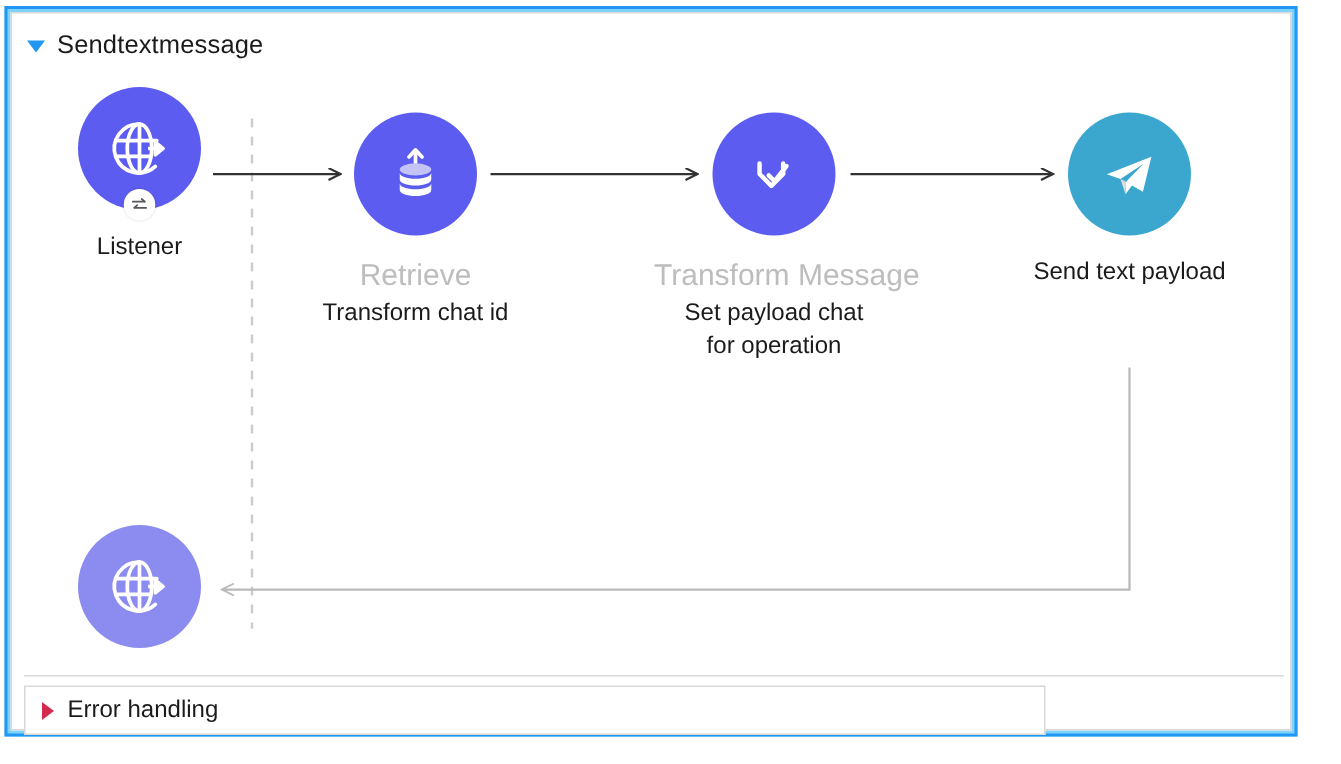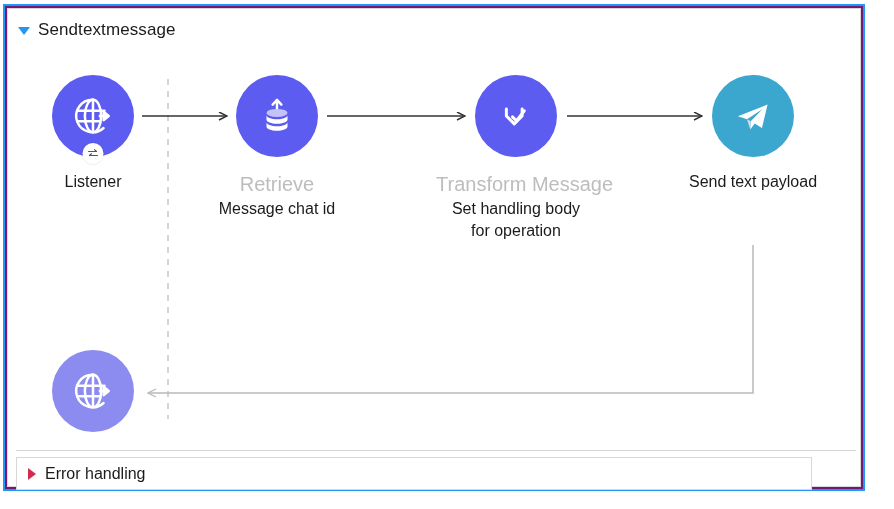--- a/index.html
+++ b/index.html
@@ -7,21 +7,21 @@
   body{
     width:894px;height:509px;overflow:hidden;
     font-family:"Liberation Sans","DejaVu Sans",sans-serif;
     -webkit-font-smoothing:antialiased;
   }
   #root{position:relative;width:894px;height:509px;background:#ffffff;}
 
   
   .flow-window{
     position:absolute;left:3px;top:4px;width:862px;height:487px;
-    border:2px solid #2196f3;background:#701a75;box-sizing:border-box;
+    border:2px solid #2196f3;background:#7dd3fc;box-sizing:border-box;
   }
   .flow-inner{
     position:absolute;left:2px;top:2px;right:2px;bottom:2px;
     border:1px solid #d8d8d8;background:#ffffff;box-sizing:border-box;
   }
 
   
   .flow-header{
     position:absolute;left:10px;top:8px;height:26px;
     display:flex;align-items:center;gap:8px;
@@ -69,21 +69,21 @@
   }
   .node-label{
     font-size:16px;color:#1b1b1b;line-height:1.35;
     padding:0 12px;
   }
   .node-label.tight{margin-top:0;}
   .node-type.hidden-type{visibility:hidden;}
 
   
   .err-panel{
-    position:absolute;left:8px;top:448px;width:796px;height:33px;
+    position:absolute;left:8px;top:448px;width:681px;height:33px;
     border:1px solid #d8d8d8;background:#ffffff;box-sizing:border-box;
     display:flex;align-items:center;gap:9px;padding-left:11px;
   }
   .err-title{font-size:16px;color:#1b1b1b;}
   .divider{
     position:absolute;left:8px;top:441px;width:840px;height:1px;background:#d8d8d8;
   }
 </style>
 </head>
 <body>
@@ -114,21 +114,21 @@
 
           <line x1="126" y1="69" x2="211" y2="69" stroke="#333333" stroke-width="1.5" marker-end="url(#ah)"></line>
 
           <line x1="311" y1="69" x2="449" y2="69" stroke="#333333" stroke-width="1.5" marker-end="url(#ah)"></line>
 
           <line x1="551" y1="69" x2="686" y2="69" stroke="#333333" stroke-width="1.5" marker-end="url(#ah)"></line>
 
           <path d="M737,198 L737,346 L132,346" fill="none" stroke="#b9b9b9" stroke-width="1.5" marker-end="url(#ah-gray)"></path>
         </svg>
 
-        <div class="node" style="left:-3px;top:28px;">
+        <div class="node" style="left:-3px;top:11px;">
           <div class="node-circle c-violet">
             <svg width="46" height="46" viewBox="0 0 48 48">
               <g fill="none" stroke="#ffffff" stroke-width="2.6" stroke-linecap="round">
                 <path d="M24 7 A17 17 0 1 0 35 36.5"></path>
                 <path d="M7.6 18.5 H36"></path>
                 <path d="M7.6 29.5 H31"></path>
                 <ellipse cx="24" cy="24" rx="8.5" ry="17"></ellipse>
                 <path d="M24 7 V41"></path>
               </g>
               <path d="M30 24 H39 M35 19.5 L40.5 24 L35 28.5 Z" fill="#ffffff" stroke="#ffffff" stroke-width="2.4" stroke-linejoin="round"></path>
@@ -151,34 +151,34 @@
         <div class="node" style="left:181px;top:28px;">
           <div class="node-circle c-violet">
             <svg width="42" height="42" viewBox="0 0 48 48">
               <path d="M24 6 V17 M19 11 L24 5.6 L29 11" fill="none" stroke="#ffffff" stroke-width="2.8" stroke-linecap="round" stroke-linejoin="round"></path>
               <ellipse cx="24" cy="20.5" rx="12" ry="4.6" fill="#c3c3f7"></ellipse>
               <path d="M12 23 v5.2 c0 2.6 5.4 4.6 12 4.6 s12-2 12-4.6 V23 c0 2.6-5.4 4.6-12 4.6 S12 25.6 12 23z" fill="#ffffff"></path>
               <path d="M12 31 v5.2 c0 2.6 5.4 4.6 12 4.6 s12-2 12-4.6 V31 c0 2.6-5.4 4.6-12 4.6 S12 33.6 12 31z" fill="#ffffff"></path>
             </svg>
           </div>
           <div class="node-type">Retrieve</div>
-          <div class="node-label">Message chat id</div>
+          <div class="node-label">Transform chat id</div>
         </div>
 
         <div class="node" style="left:420px;top:28px;">
           <div class="node-circle c-violet">
             <svg width="42" height="42" viewBox="0 0 48 48">
               <g fill="none" stroke="#ffffff" stroke-width="3.4" stroke-linecap="round" stroke-linejoin="round">
                 <path d="M13 16 L13 24 L22 33 L31 24 L31 16"></path>
                 <path d="M20 25 L24.5 29.5 L33.5 18"></path>
               </g>
             </svg>
           </div>
           <div class="node-type">Transform Message</div>
-          <div class="node-label">Set handling body for operation</div>
+          <div class="node-label">Set payload chat for operation</div>
         </div>
 
         <div class="node" style="left:657px;top:28px;">
           <div class="node-circle c-telegram">
             <svg width="50" height="50" viewBox="0 0 48 48">
               <path d="M38 13 L9.5 24.2 L18.2 27.2 L33 17.5 L21.8 29 L21.4 37 L25.6 31.3 L32.6 35.4 Z" fill="#ffffff"></path>
               <path d="M18.2 27.2 L21.8 29 L21.4 37 Z" fill="#dcdcdc"></path>
             </svg>
           </div>
           <div class="node-type hidden-type"></div>

